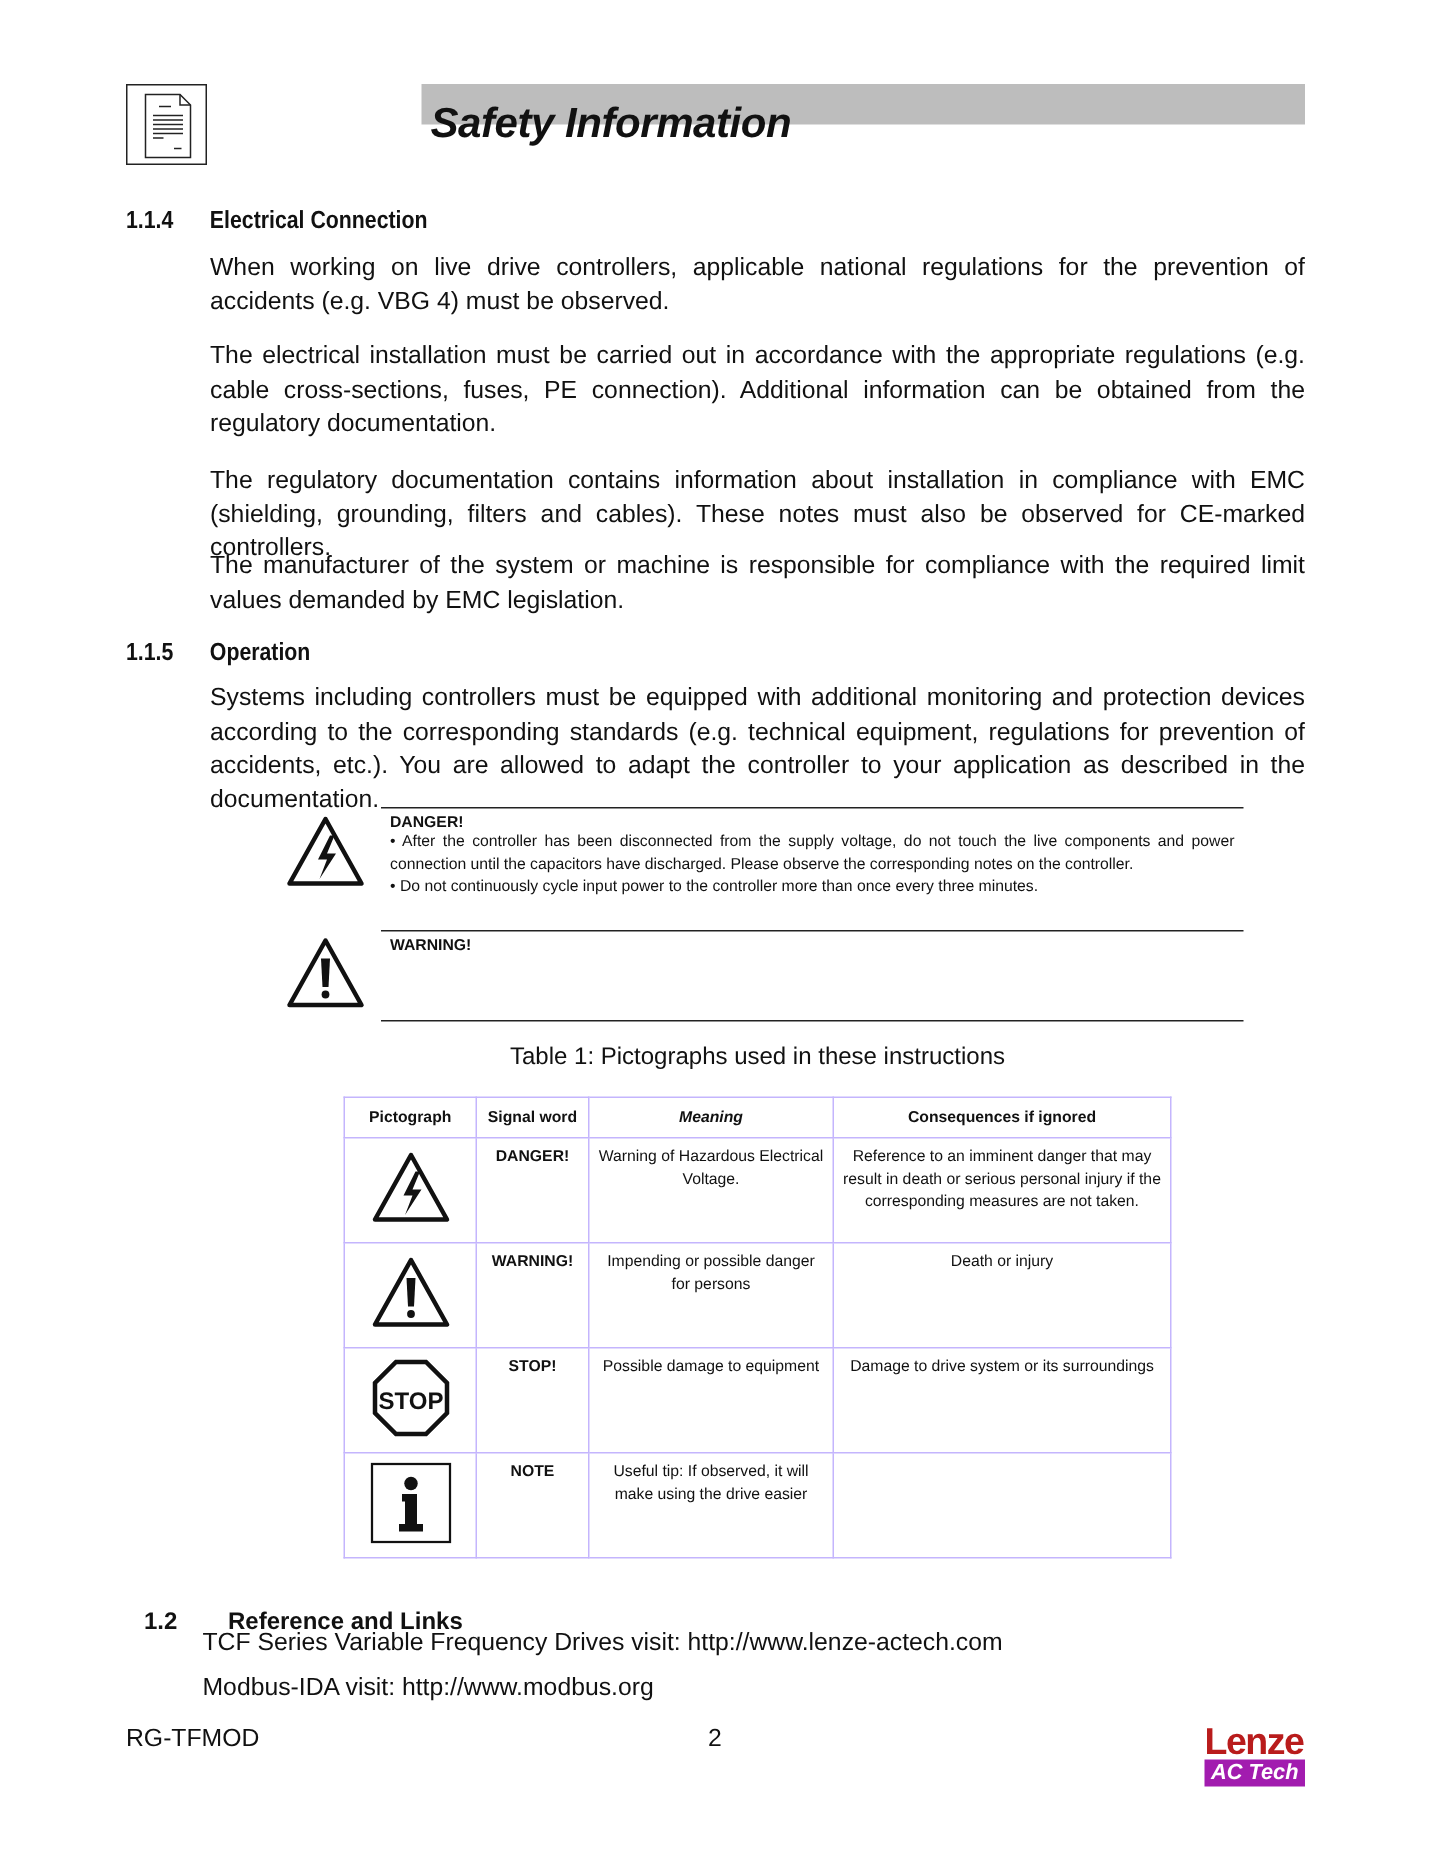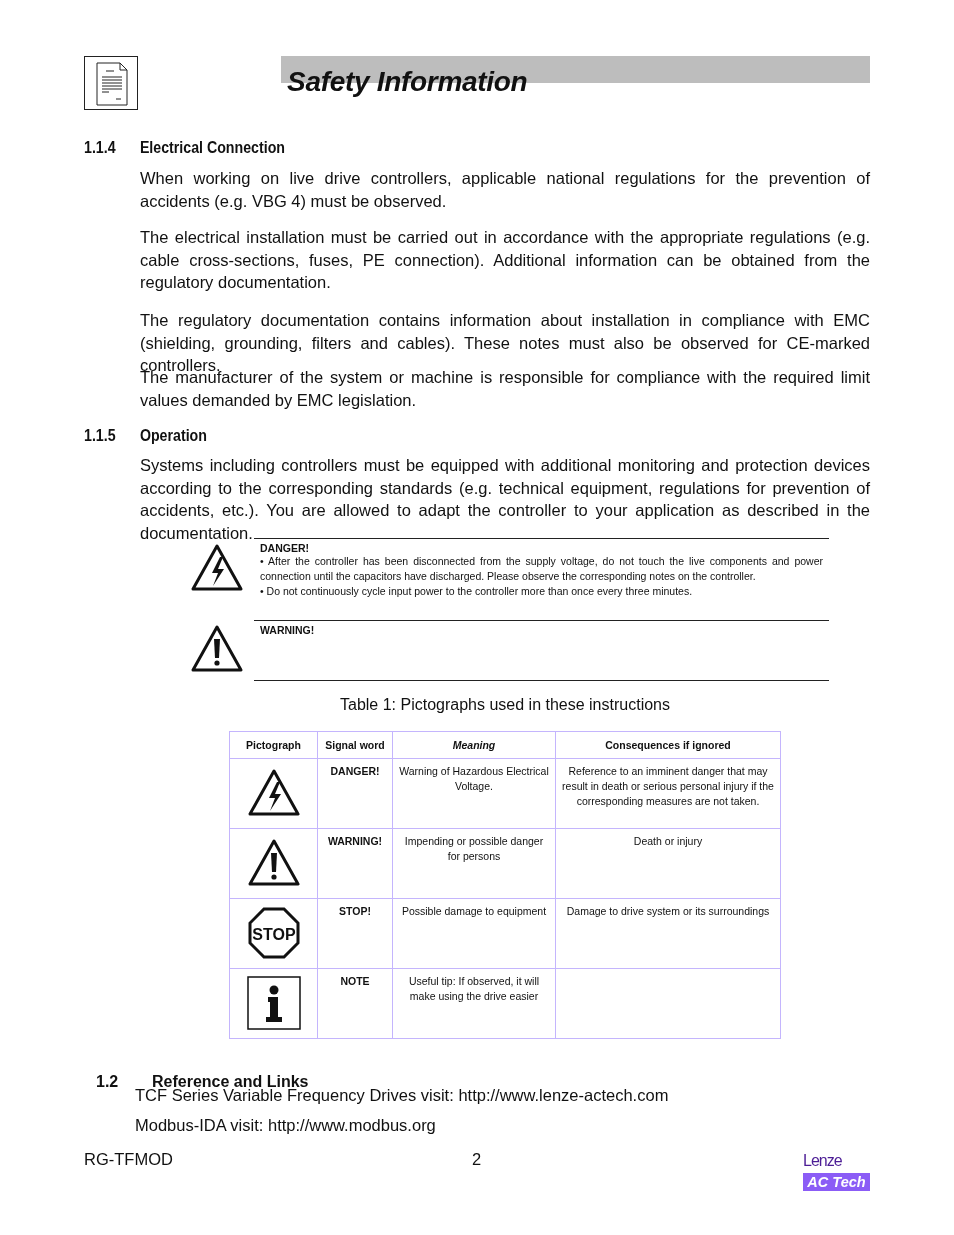--- a/index.html
+++ b/index.html
@@ -27,22 +27,22 @@
   table.picto td { height:69px; }
   table.picto td .cell-text { padding:5px 5px 0 5px; line-height:15px; }
   table.picto td.sig { font-weight:bold; }
   table.picto td.pic { vertical-align:middle; }
   .h2 { position:absolute; left:96px; top:1053px; font-size:16px; font-weight:bold;margin-top:20px; }
   .h2 .num { display:inline-block; width:56px; }
   .link-line { position:absolute; left:135px; font-size:16.5px; }
   .footer-left { position:absolute; left:84px; top:1150px; font-size:16.5px; }
   .footer-page { position:absolute; left:472px; top:1150px; font-size:16.5px; }
   .logo { position:absolute; left:803px; top:1150px; width:67px; }
-  .logo .lenze { font-size:16px; font-weight:normal; letter-spacing:-1px; line-height:22px; color:#4c1d95; }
-  .logo .actech { background:#8b5cf6; color:#fff; font-size:14.5px; font-weight:bold; font-style:italic;
+  .logo .lenze { font-size:25px; font-weight:bold; letter-spacing:-1px; line-height:22px; color:#b91c1c; }
+  .logo .actech { background:#a21caf; color:#fff; font-size:14.5px; font-weight:bold; font-style:italic;
                   text-align:center; margin-top:1px; line-height:18px; }
 </style>
 </head>
 <body>
 
 <div class="doc-icon-box">
   <svg width="32" height="44" viewBox="0 0 32 44">
     <path d="M1 1 H24 L31 8 V43 H1 Z" fill="#fff" stroke="#222" stroke-width="1"></path>
     <path d="M24 1 V8 H31" fill="none" stroke="#222" stroke-width="1"></path>
     <line x1="10" y1="9" x2="18" y2="9" stroke="#222"></line>

